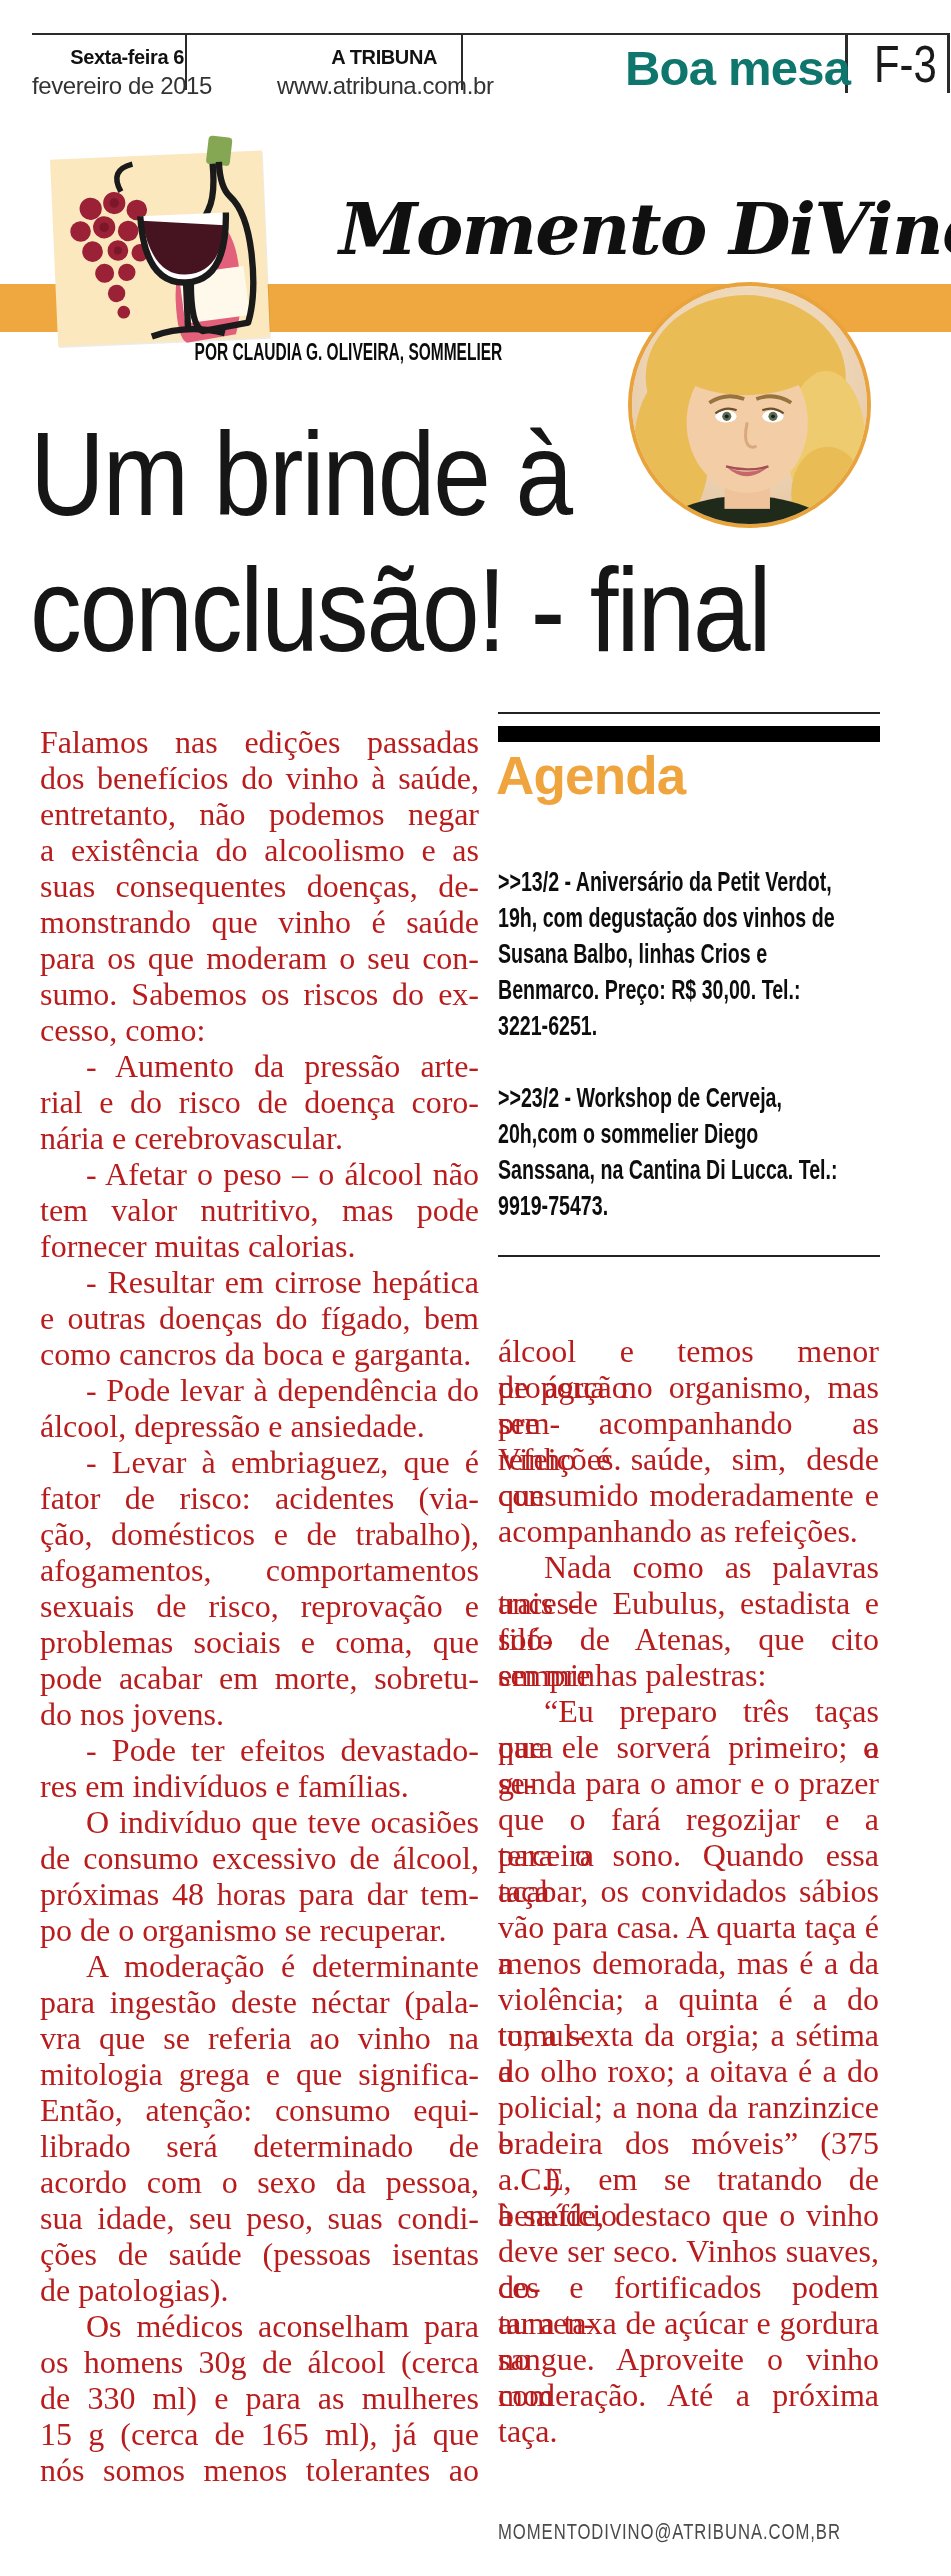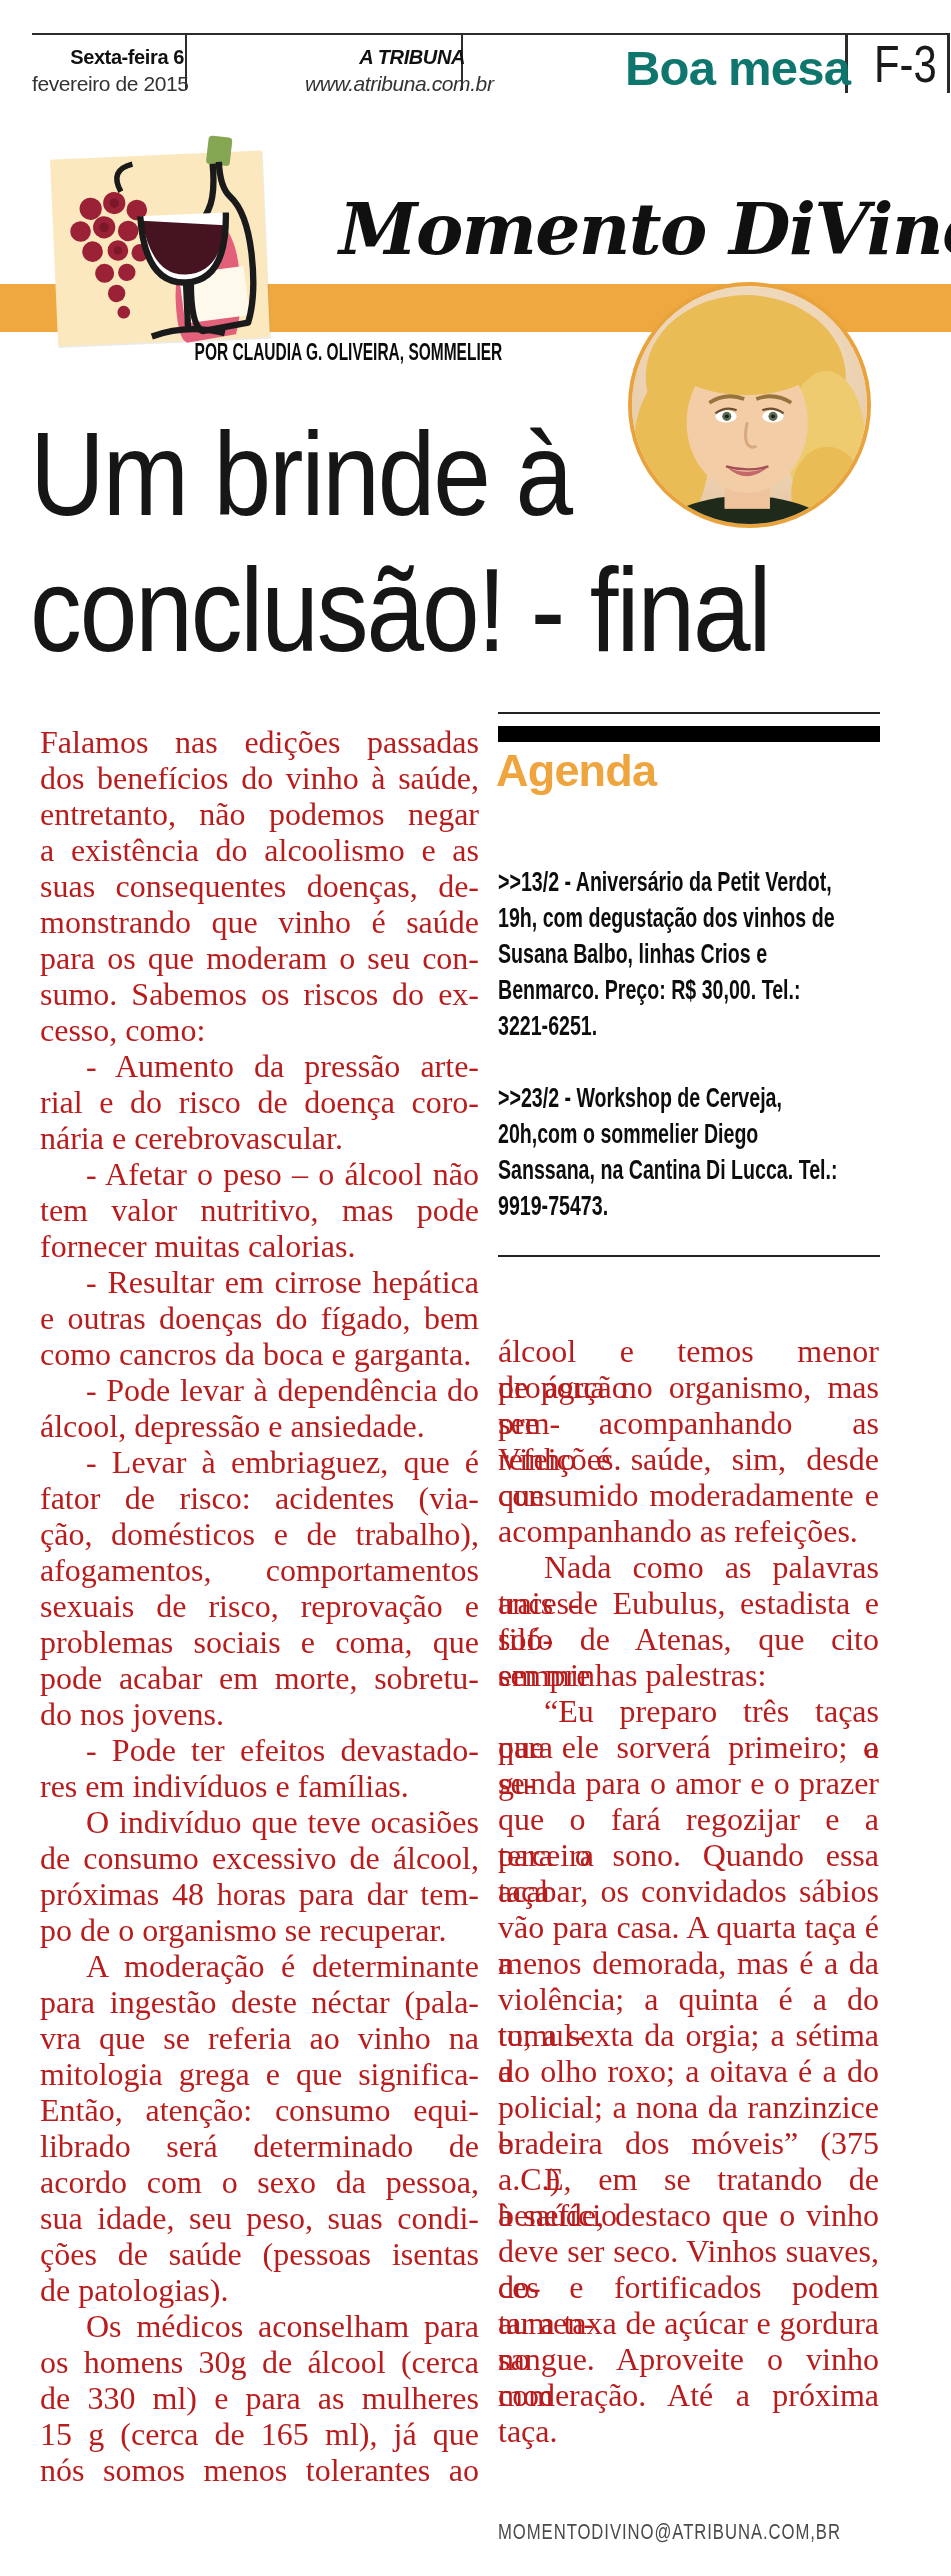--- a/index.html
+++ b/index.html
@@ -1,23 +1,23 @@
 <!DOCTYPE html>
 <html style="font-size:12.7px"><head>
 <meta charset="utf-8">
 <style>
   html,body{margin:0;padding:0;background:#fff;}
   .page{position:relative;width:951px;height:2576px;background:#ffffff;
         font-family:"Liberation Sans",sans-serif;color:#111;overflow:hidden;}
   .rule{position:absolute;background:#2b2b2b;}
   
   .date-block{position:absolute;left:32px;top:46px;width:152px;text-align:right;}
-  .mast-block{position:absolute;left:305px;top:46px;width:160px;text-align:right;font-style:italic;}
+  .mast-block{position:absolute;left:277px;top:46px;width:160px;text-align:right;}
   .hdr-b{font-weight:bold;font-size:20px;letter-spacing:-0.4px;white-space:nowrap;}
-  .hdr-s{font-size:21px;color:#333;margin-top:3.2px;letter-spacing:-0.4px;white-space:nowrap;}
+  .hdr-s{font-size:24px;color:#333;margin-top:3.2px;letter-spacing:-0.4px;white-space:nowrap;}
   .boamesa{position:absolute;left:625px;top:40px;font-size:49px;font-weight:bold;letter-spacing:-0.8px;white-space:nowrap;}
   .f3{position:absolute;left:874px;top:35px;font-size:51px;font-weight:400;transform:scaleX(0.82);transform-origin:left top;white-space:nowrap;color:#1a1a1a;}
   
   .band{position:absolute;left:0;top:284px;width:951px;height:48px;}
   .logo-square{position:absolute;left:54px;top:155px;width:212px;height:187px;transform:rotate(-2.5deg);box-shadow:0.8px 1.6px 0 rgba(0,0,0,0.08);}
   .logo-art{position:absolute;left:-6.3px;top:-19px;width:227px;height:219px;}
   .script-title{position:absolute;left:339px;top:187px;width:523px;font-family:"DejaVu Serif",serif;
         font-style:italic;font-weight:bold;font-size:71px;letter-spacing:-1.6px;white-space:nowrap;color:#101010;}
   .byline{position:absolute;left:111px;top:338px;width:452px;text-align:center;font-weight:bold;font-size:24.6px;
         transform:scaleX(0.63);transform-origin:center top;white-space:nowrap;color:#0b0b0b;}
@@ -30,21 +30,21 @@
   
   .col{position:absolute;font-family:"Liberation Serif",serif;font-size:32px;line-height:36px;color:#b91c1c;}
   #left-col{left:40px;top:724px;width:439px;}
   #right-col{left:498px;top:1333px;width:381px;}
   .bline{text-align:justify;text-align-last:justify;height:36px;overflow:visible;white-space:normal;}
   .bline.last{text-align-last:left;}
   .bline.indent{text-indent:46px;}
   
   .agenda-rule1{position:absolute;left:498px;top:712px;width:382px;height:2.4px;background:#222;}
   .agenda-bar{position:absolute;left:498px;top:726px;width:382px;height:16px;background:#000;}
-  .agenda-title{position:absolute;left:496px;top:745px;font-size:45px;font-weight:bold;letter-spacing:-0.8px;}
+  .agenda-title{position:absolute;left:496px;top:745px;font-size:53px;font-weight:bold;letter-spacing:-0.8px;}
   #agenda-items{position:absolute;left:498px;top:864px;width:555px;transform:scaleX(0.70);transform-origin:left top;
         font-weight:bold;font-size:28px;line-height:36px;color:#0d0d0d;}
   .agenda-item{margin-bottom:36px;}
   .agenda-line{white-space:nowrap;}
   .agenda-rule2{position:absolute;left:498px;top:1255px;width:382px;height:2.4px;background:#222;}
   
   .footer-email{position:absolute;left:498px;top:2520px;font-size:21.4px;letter-spacing:1.2px;color:#4a4a4a;
         transform:scaleX(0.78);transform-origin:left top;white-space:nowrap;}
 </style>
 </head>

